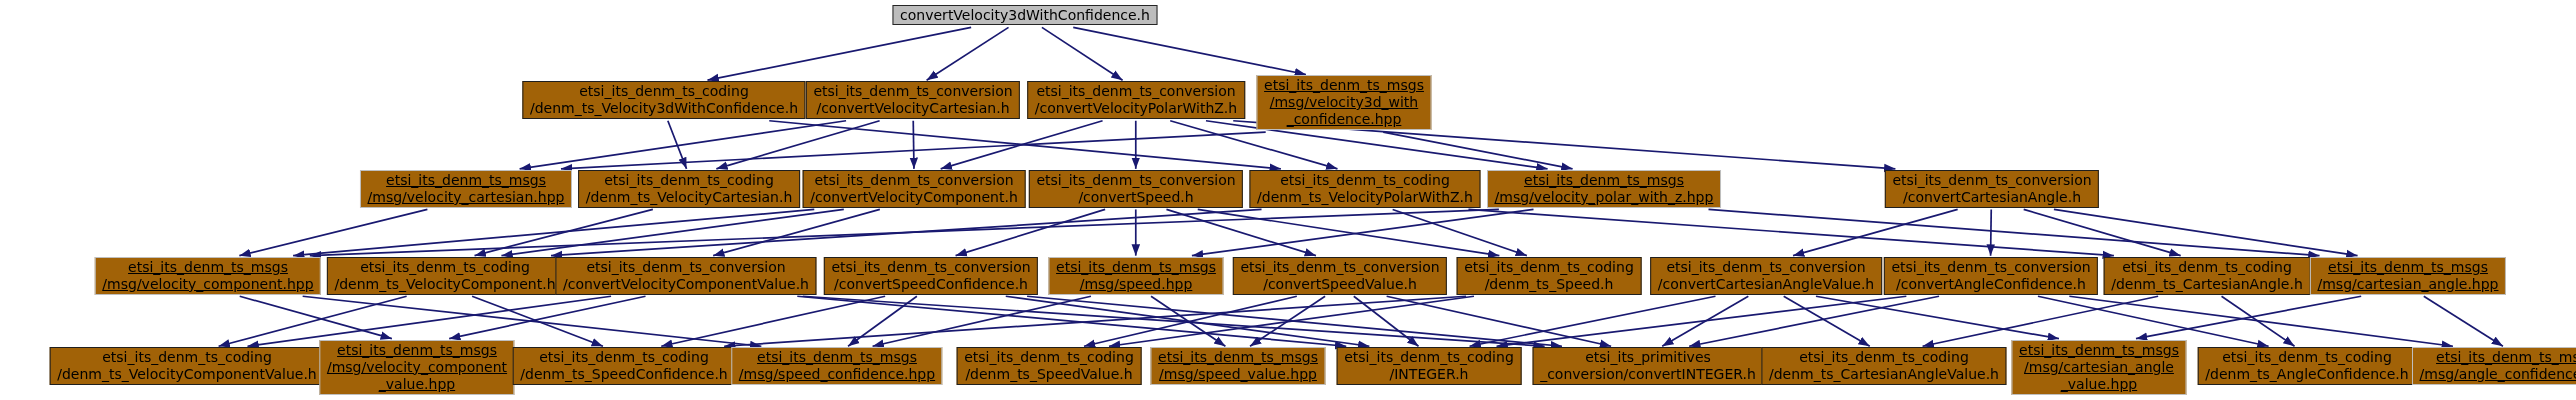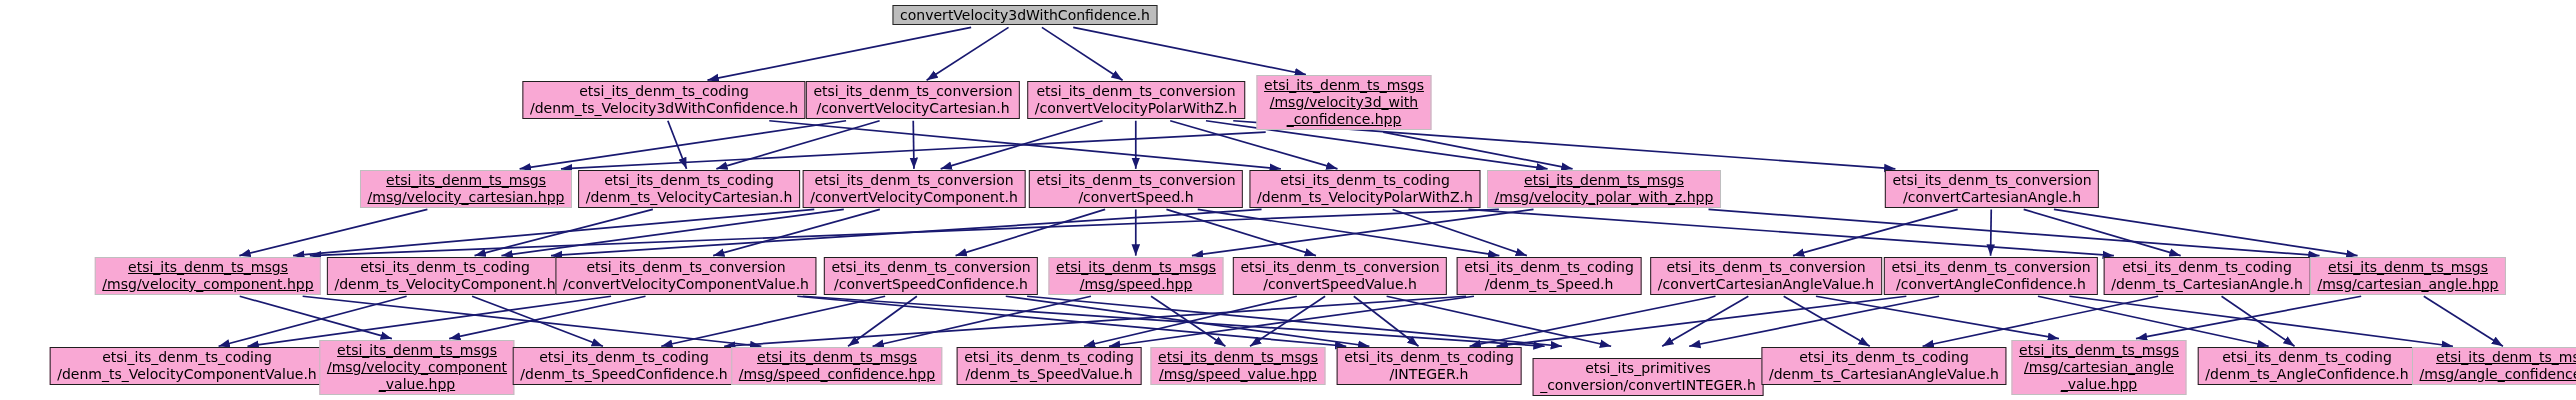--- a/index.html
+++ b/index.html
@@ -10,21 +10,21 @@
     font-family:"DejaVu Sans","Liberation Sans",sans-serif;
     overflow:hidden;
     margin-left:44px;
   }
   #edge-svg{position:absolute;left:0;top:0;width:2576px;height:400px;}
   #node-layer{position:absolute;left:0;top:0;width:2576px;height:400px;}
   .node{
     position:absolute;
     transform:translateX(-50%);
     box-sizing:border-box;
-    background:#f9a8d4;
+    background:#a16207;
     border:1.9px solid var(--header-border);
     color:#000;
     font-size:14px;
     line-height:17px;
     padding:0.9px 6.6px;
     white-space:pre-line;
     text-align:center;
     cursor:pointer;
   }
   .node.msg{border-color:var(--msg-border);text-decoration:underline;}
@@ -165,21 +165,21 @@
       <div class="node header" style="left: 580px; top: 347px;"><span>etsi_its_denm_ts_coding
 /denm_ts_SpeedConfidence.h</span></div>
       <div class="node msg" style="left: 793px; top: 347px;"><span>etsi_its_denm_ts_msgs
 /msg/speed_confidence.hpp</span></div>
       <div class="node header" style="left: 1005px; top: 347px;"><span>etsi_its_denm_ts_coding
 /denm_ts_SpeedValue.h</span></div>
       <div class="node msg" style="left: 1194px; top: 347px;"><span>etsi_its_denm_ts_msgs
 /msg/speed_value.hpp</span></div>
       <div class="node header" style="left: 1385px; top: 347px;"><span>etsi_its_denm_ts_coding
 /INTEGER.h</span></div>
-      <div class="node header" style="left: 1604px; top: 358px;"><span>etsi_its_primitives
+      <div class="node header" style="left: 1604px; top: 347px;"><span>etsi_its_primitives
 _conversion/convertINTEGER.h</span></div>
       <div class="node header" style="left: 1840px; top: 347px;"><span>etsi_its_denm_ts_coding
 /denm_ts_CartesianAngleValue.h</span></div>
       <div class="node msg" style="left: 2055px; top: 340px;"><span>etsi_its_denm_ts_msgs
 /msg/cartesian_angle
 _value.hpp</span></div>
       <div class="node header" style="left: 2263px; top: 347px;"><span>etsi_its_denm_ts_coding
 /denm_ts_AngleConfidence.h</span></div>
       <div class="node msg" style="left: 2472px; top: 347px;"><span>etsi_its_denm_ts_msgs
 /msg/angle_confidence.hpp</span></div>

